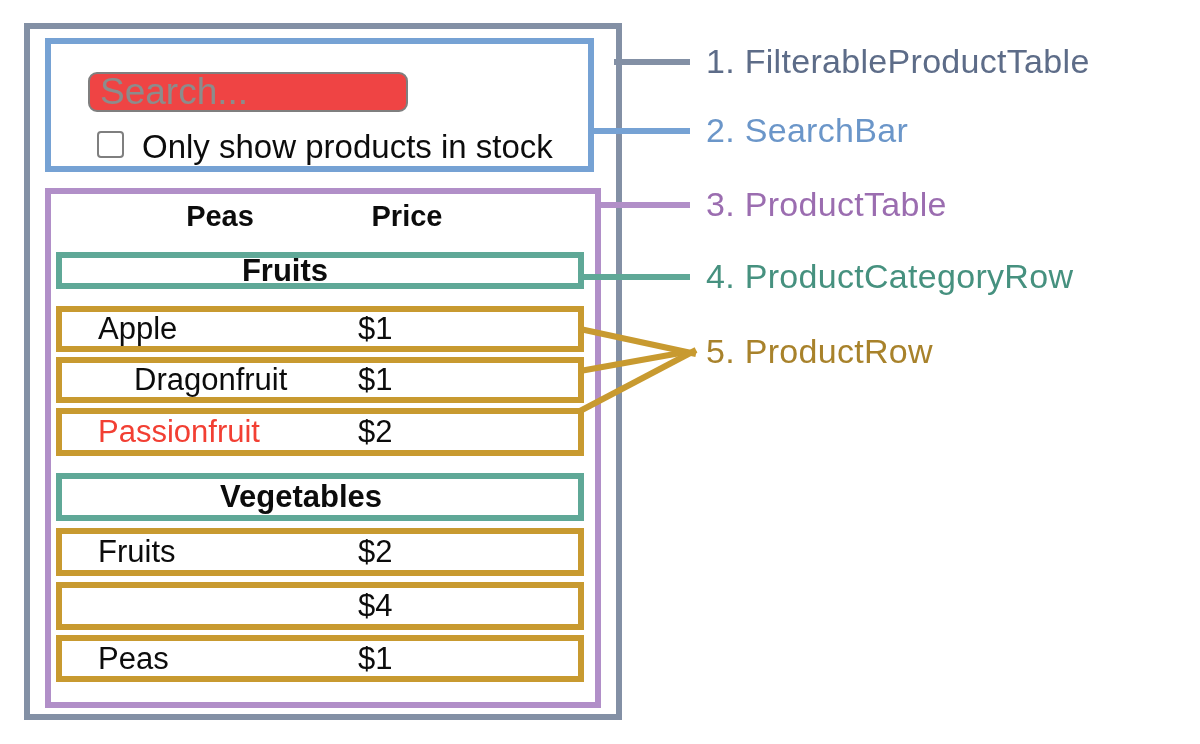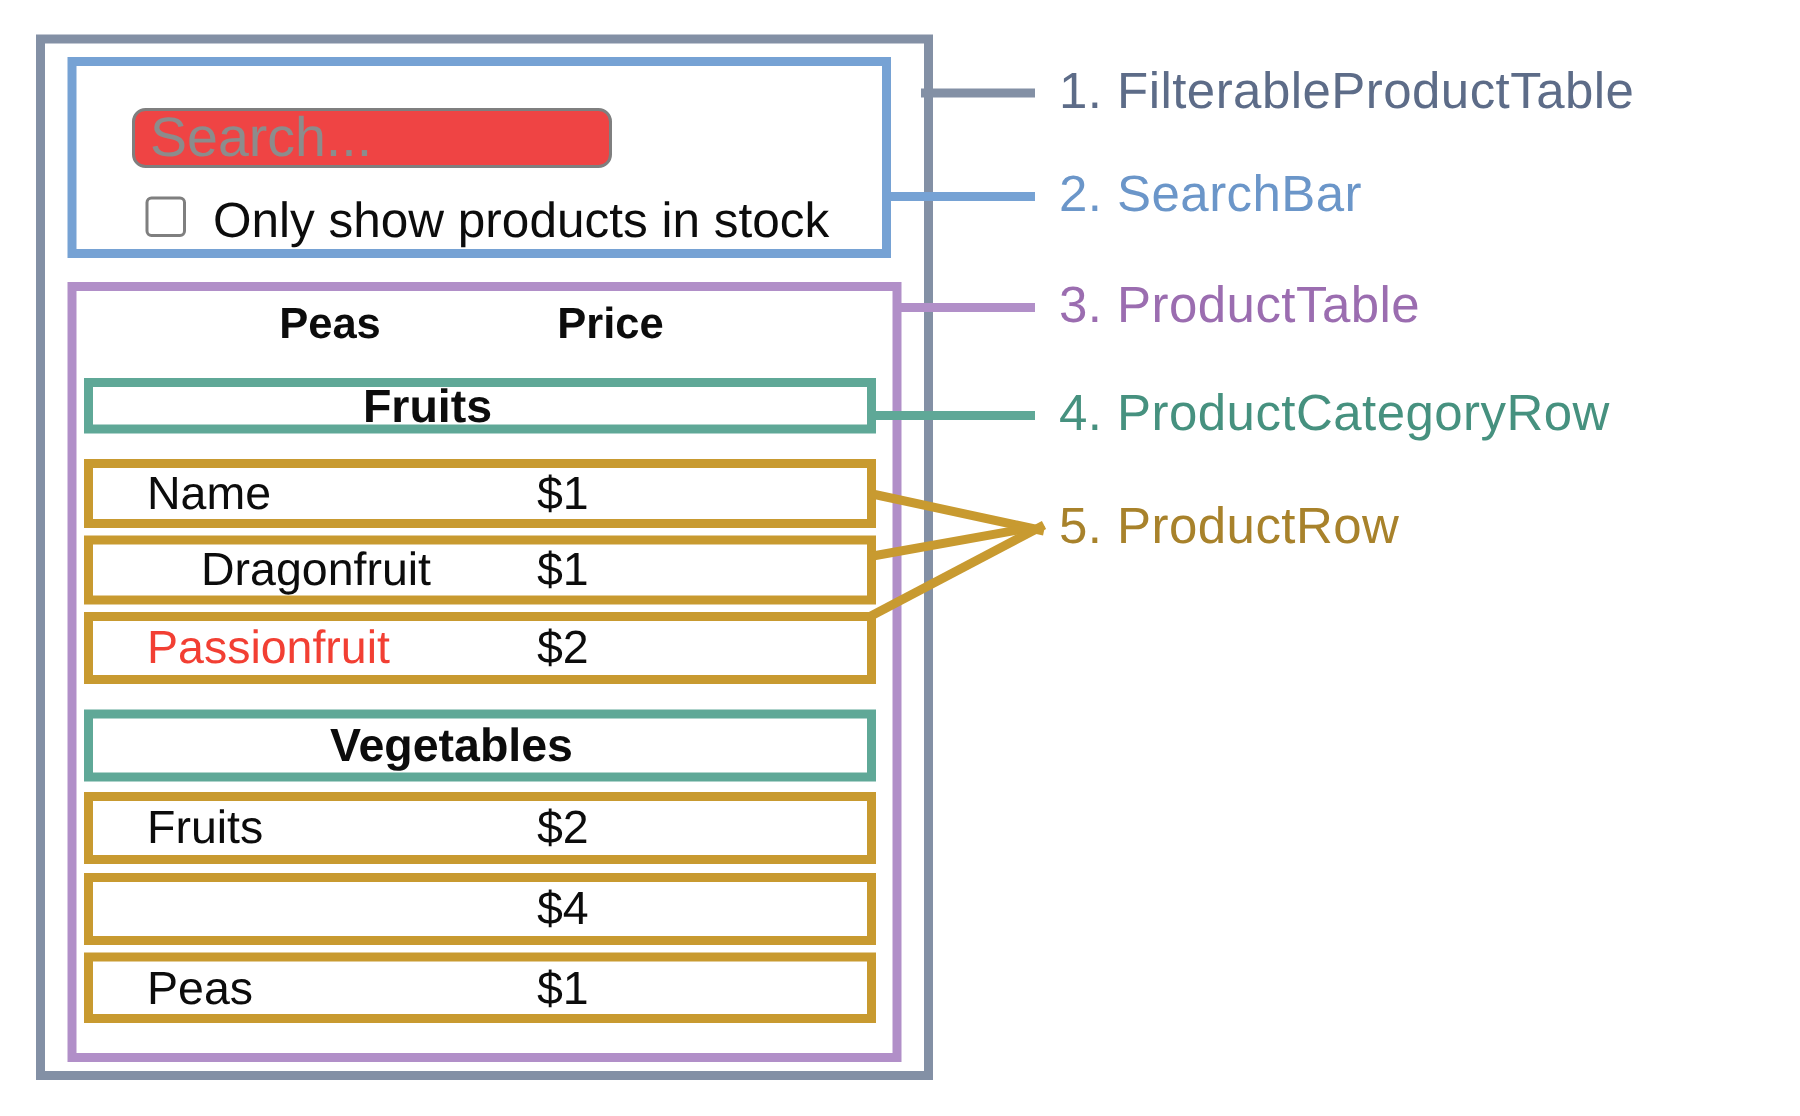--- a/index.html
+++ b/index.html
@@ -68,21 +68,21 @@
 
   <div class="box box-table" style="border-color: rgb(177, 143, 200);"></div>
   <div class="col-header name">Peas</div>
   <div class="col-header price">Price</div>
 
   <div class="trow category r-fruits" style="border-color: rgb(95, 168, 151);">
     <span>Fruits</span>
   </div>
 
   <div class="trow product r-apple" style="border-color: rgb(200, 154, 48);">
-    <span class="pname" style="color: rgb(12, 12, 12);">Name</span>
+    <span class="pname" style="color: rgb(12, 12, 12);">Apple</span>
     <span class="pprice">$1</span>
   </div>
 
   <div class="trow product r-dragonfruit" style="border-color: rgb(200, 154, 48); padding-left: 36px;">
     <span class="pname" style="color: rgb(12, 12, 12);">Dragonfruit</span>
     <span class="pprice">$1</span>
   </div>
 
   <div class="trow product r-passionfruit" style="border-color: rgb(200, 154, 48);">
     <span class="pname" style="color: rgb(242, 63, 51);">Passionfruit</span>

